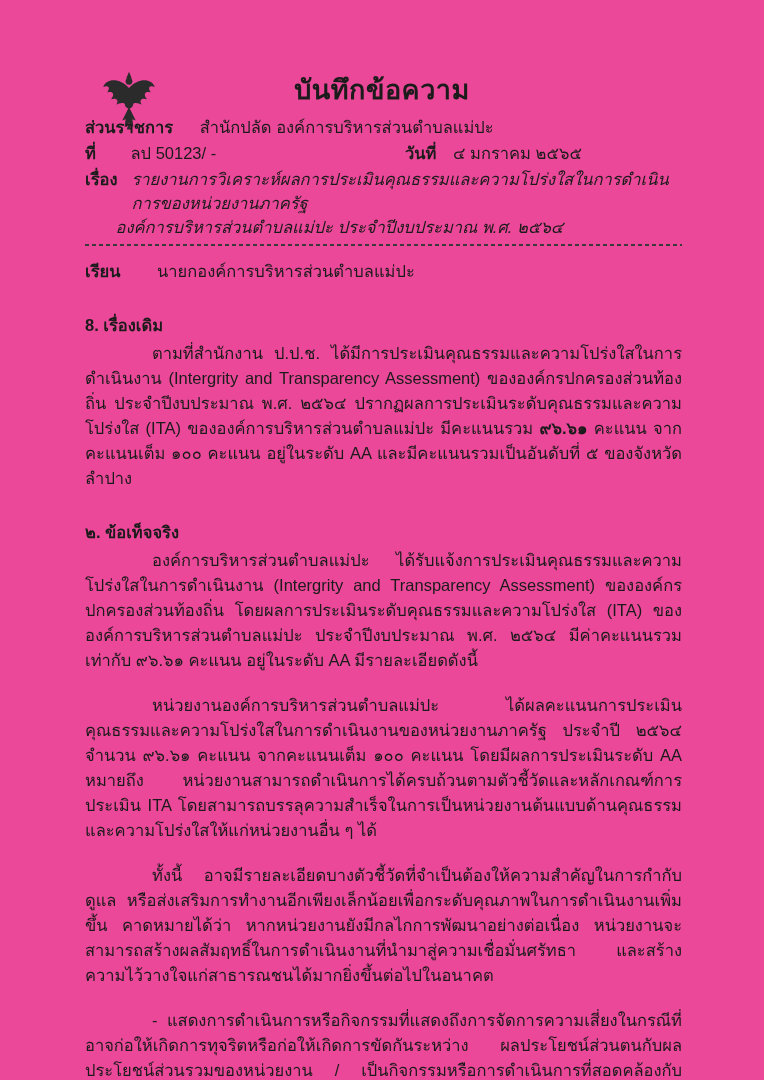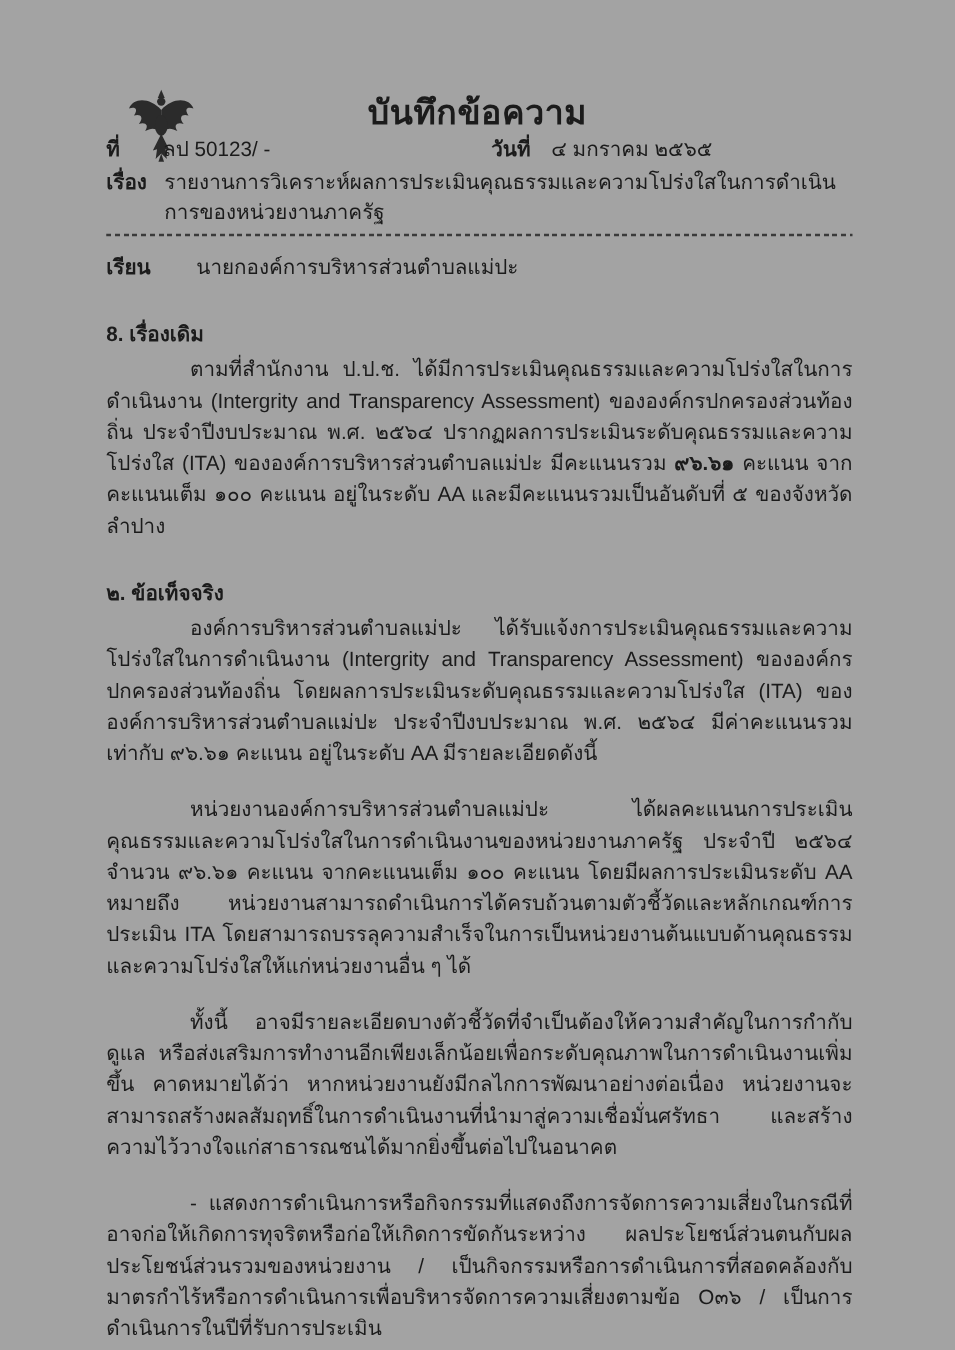--- a/index.html
+++ b/index.html
@@ -1,20 +1,20 @@
 <!DOCTYPE html>
 <html><head>
 <meta charset="utf-8">
 <style>
   * { margin:0; padding:0; box-sizing:border-box; }
   html,body { background:#ffffff; }
   .page {
     position:relative;
     width:764px; height:1080px;
-    background:#a3a3a3;
+    background:#ec4899;
     color:#1b1b1b;
     font-family:"Liberation Sans", sans-serif;
     overflow:hidden;
   }
   .garuda {
     position:absolute; left:101px; top:70px;
     width:56px; height:64px;
   }
   .garuda svg { width:100%; height:100%; }
   .title {
@@ -30,25 +30,25 @@
     margin:0 82px 0 85px; 
     font-size:16.5px;
     line-height:25px;
   }
   .b { font-weight:bold; }
   .row { position:relative; }
   .agency-row { margin-top:9px; line-height:24px; }
   .agency-row .val { margin-left:22px; }
   .docno-row { margin-top:2px; line-height:24px; }
   .docno-row .val { margin-left:30px; }
-  .date-group { position:absolute; left:308px; top:0;text-align:right; }
+  .date-group { position:absolute; left:320px; top:0;text-align:right; }
   .date-group .val { margin-left:12px; }
   .subject-row { margin-top:2px; display:flex; line-height:24px; }
   .subject-row .lbl { flex:0 0 auto; }
-  .subject-value { margin-left:14px; }
+  .subject-value { margin-left:14px;font-style:italic; }
   .subject-value .line { display:block; }
   .subject-value .line2 { margin-left:-16px; }
   .dashed-rule {
     margin-top:4px;
     height:3px;
     background-image:repeating-linear-gradient(to right, #3a3a3a 0 4px, transparent 4px 7px);
     background-size:100% 2px;
     background-repeat:no-repeat;
     background-position:0 1px;
   }
@@ -82,34 +82,39 @@
       <ellipse cx="50" cy="52" rx="9" ry="15"></ellipse>
       <path d="M50 64 L38 88 L44 86 L42 100 L50 92 L58 100 L56 86 L62 88 Z"></path>
       <polygon points="50,92 46,104 54,104"></polygon>
     </svg>
   </div>
 
   <div class="title">บันทึกข้อความ</div>
 
   <div class="content">
 
+    <div class="row agency-row">
+      <span class="b">ส่วนราชการ</span>
+      <span class="val">สำนักปลัด องค์การบริหารส่วนตำบลแม่ปะ</span>
+    </div>
 
     <div class="row docno-row">
       <span class="b">ที่</span>
       <span class="val">ลป 50123/ -</span>
       <span class="date-group">
         <span class="b">วันที่</span>
         <span class="val">๔ มกราคม ๒๕๖๕</span>
       </span>
     </div>
 
     <div class="row subject-row">
       <span class="b lbl">เรื่อง</span>
       <span class="subject-value">
         <span class="line">รายงานการวิเคราะห์ผลการประเมินคุณธรรมและความโปร่งใสในการดำเนินการของหน่วยงานภาครัฐ</span>
+        <span class="line line2">องค์การบริหารส่วนตำบลแม่ปะ ประจำปีงบประมาณ พ.ศ. ๒๕๖๔</span>
       </span>
     </div>
 
     <div class="dashed-rule"></div>
 
     <div class="row to-row">
       <span class="b">เรียน</span>
       <span class="val">นายกองค์การบริหารส่วนตำบลแม่ปะ</span>
     </div>
 

